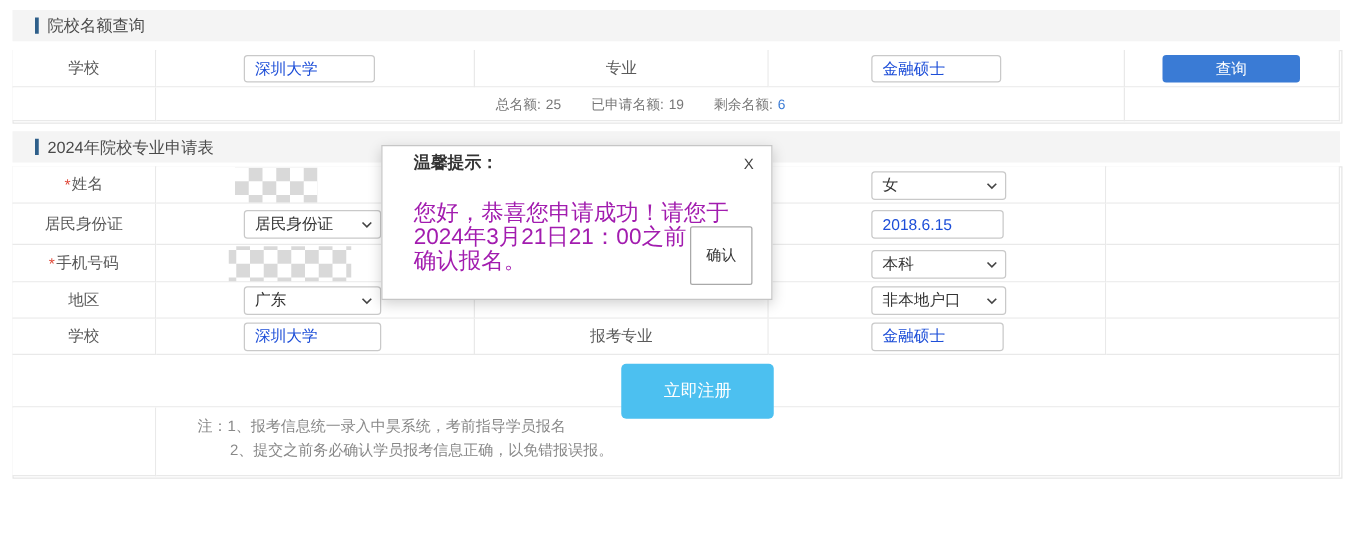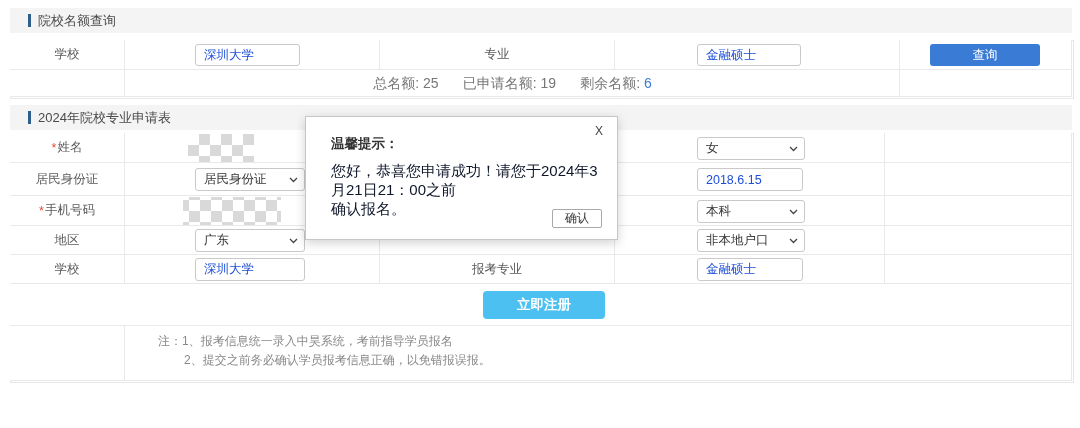--- a/index.html
+++ b/index.html
@@ -31,42 +31,42 @@
   .btn-query{
     position:absolute;box-sizing:border-box;background:#3a7bd5;color:#fff;border:none;border-radius:3px;
     font-family:inherit;font-size:12.5px;z-index:2;cursor:pointer;
   }
   .btn-register{
     position:absolute;box-sizing:border-box;background:#4cc0f0;color:#fff;border:none;border-radius:4px;
     font-family:inherit;font-size:13.5px;z-index:2;cursor:pointer;
   }
   .stats{
     position:absolute;display:flex;align-items:center;justify-content:center;
-    font-size:14px;color:#777;z-index:2;
+    font-size:11px;color:#777;z-index:2;
   }
   .stats .grp{margin:0 12px;}
   .stats .val{margin-left:4px;}
   .stats .val-blue{margin-left:4px;color:#3a7bd5;}
   .mosaic{
     position:absolute;z-index:3;opacity:.95;filter:blur(.5px);
     background-image:conic-gradient(#d7d7d7 0 25%, rgba(255,255,255,0) 0 50%, #d7d7d7 0 75%, rgba(255,255,255,0) 0);
     background-size:22px 22px;
   }
   .notes{position:absolute;z-index:2;font-size:12px;color:#888;line-height:19px;}
   .notes .line2{margin-left:26px;}
   .modal{
     position:absolute;left:305px;top:116px;width:313px;height:124px;background:#fff;
     border:1px solid #c6c6c6;box-shadow:0 3px 10px rgba(0,0,0,.18);z-index:10;box-sizing:border-box;
   }
   .modal-close{position:absolute;top:7px;right:14px;font-size:12px;color:#444;cursor:pointer;}
-  .modal-title{position:absolute;left:25px;top:18px;font-size:13.5px;font-weight:600;color:#333;}
-  .modal-body{position:absolute;left:25px;top:44px;width:275px;font-size:15px;color:#0f172a;line-height:19px;}
+  .modal-title{position:absolute;left:25px;top:4px;font-size:13.5px;font-weight:600;color:#333;}
+  .modal-body{position:absolute;left:25px;top:44px;width:275px;font-size:18px;color:#a21caf;line-height:19px;}
   .modal-confirm{
     position:absolute;right:15px;bottom:11px;background:#fff;border:1px solid #a9a9a9;border-radius:2px;
-    font-family:inherit;font-size:12px;color:#333;padding:0 12px;cursor:pointer;margin-left:28px;
+    font-family:inherit;font-size:12px;color:#333;padding:14px 12px;cursor:pointer;margin-left:28px;
   }
 </style>
 </head>
 <body>
 
 <div id="canvas">
 
   <div class="band" style="top:8px;">
     <span class="bar"></span>
     <span class="band-title">院校名额查询</span>
@@ -182,21 +182,21 @@
   <div class="cell" style="left:125px;top:255px;width:255px;height:29px;"></div>
   <div class="cell lbl" style="left:380px;top:255px;width:235px;height:29px;">
     <span>报考专业</span>
   </div>
   <div class="cell" style="left:615px;top:255px;width:270px;height:29px;"></div>
   <div class="cell" style="left:885px;top:255px;width:187px;height:29px;"></div>
   <input class="tinput" style="left: 195px; top: 258px; width: 110px; height: 23px;" value="深圳大学">
   <input class="tinput" style="left: 697px; top: 258px; width: 106px; height: 23px;" value="金融硕士">
 
   <div class="cell" style="left:10px;top:284px;width:1062px;height:42px;"></div>
-  <button class="btn-register" style="left:483px;top:291px;width:122px;height:28px;font-weight:bold;">立即注册</button>
+  <button class="btn-register" style="left:497px;top:291px;width:122px;height:44px;">立即注册</button>
 
   <div class="cell" style="left:10px;top:326px;width:115px;height:55px;"></div>
   <div class="cell" style="left:125px;top:326px;width:947px;height:55px;"></div>
   <div class="notes" style="left:130px;top:332px;width:800px;margin-left:28px;">
     <div>注：1、报考信息统一录入中昊系统，考前指导学员报名</div>
     <div class="line2">2、提交之前务必确认学员报考信息正确，以免错报误报。</div>
   </div>
 
   <div class="modal">
     <span class="modal-close">X</span>

